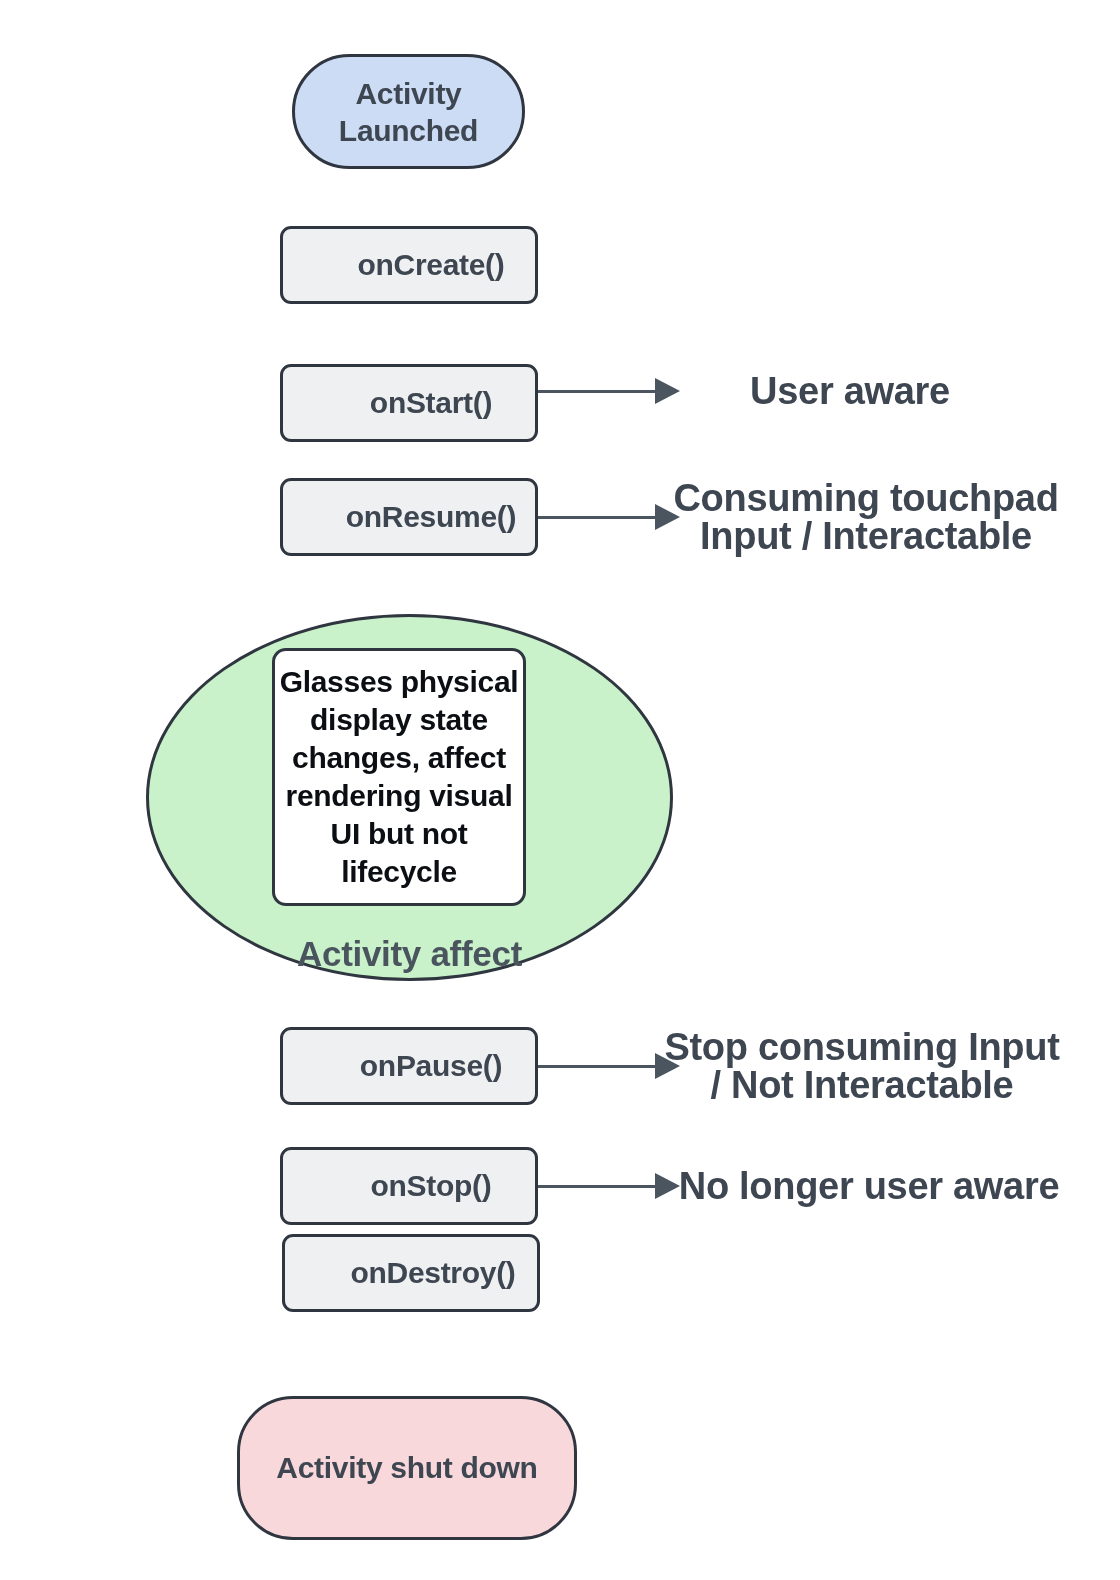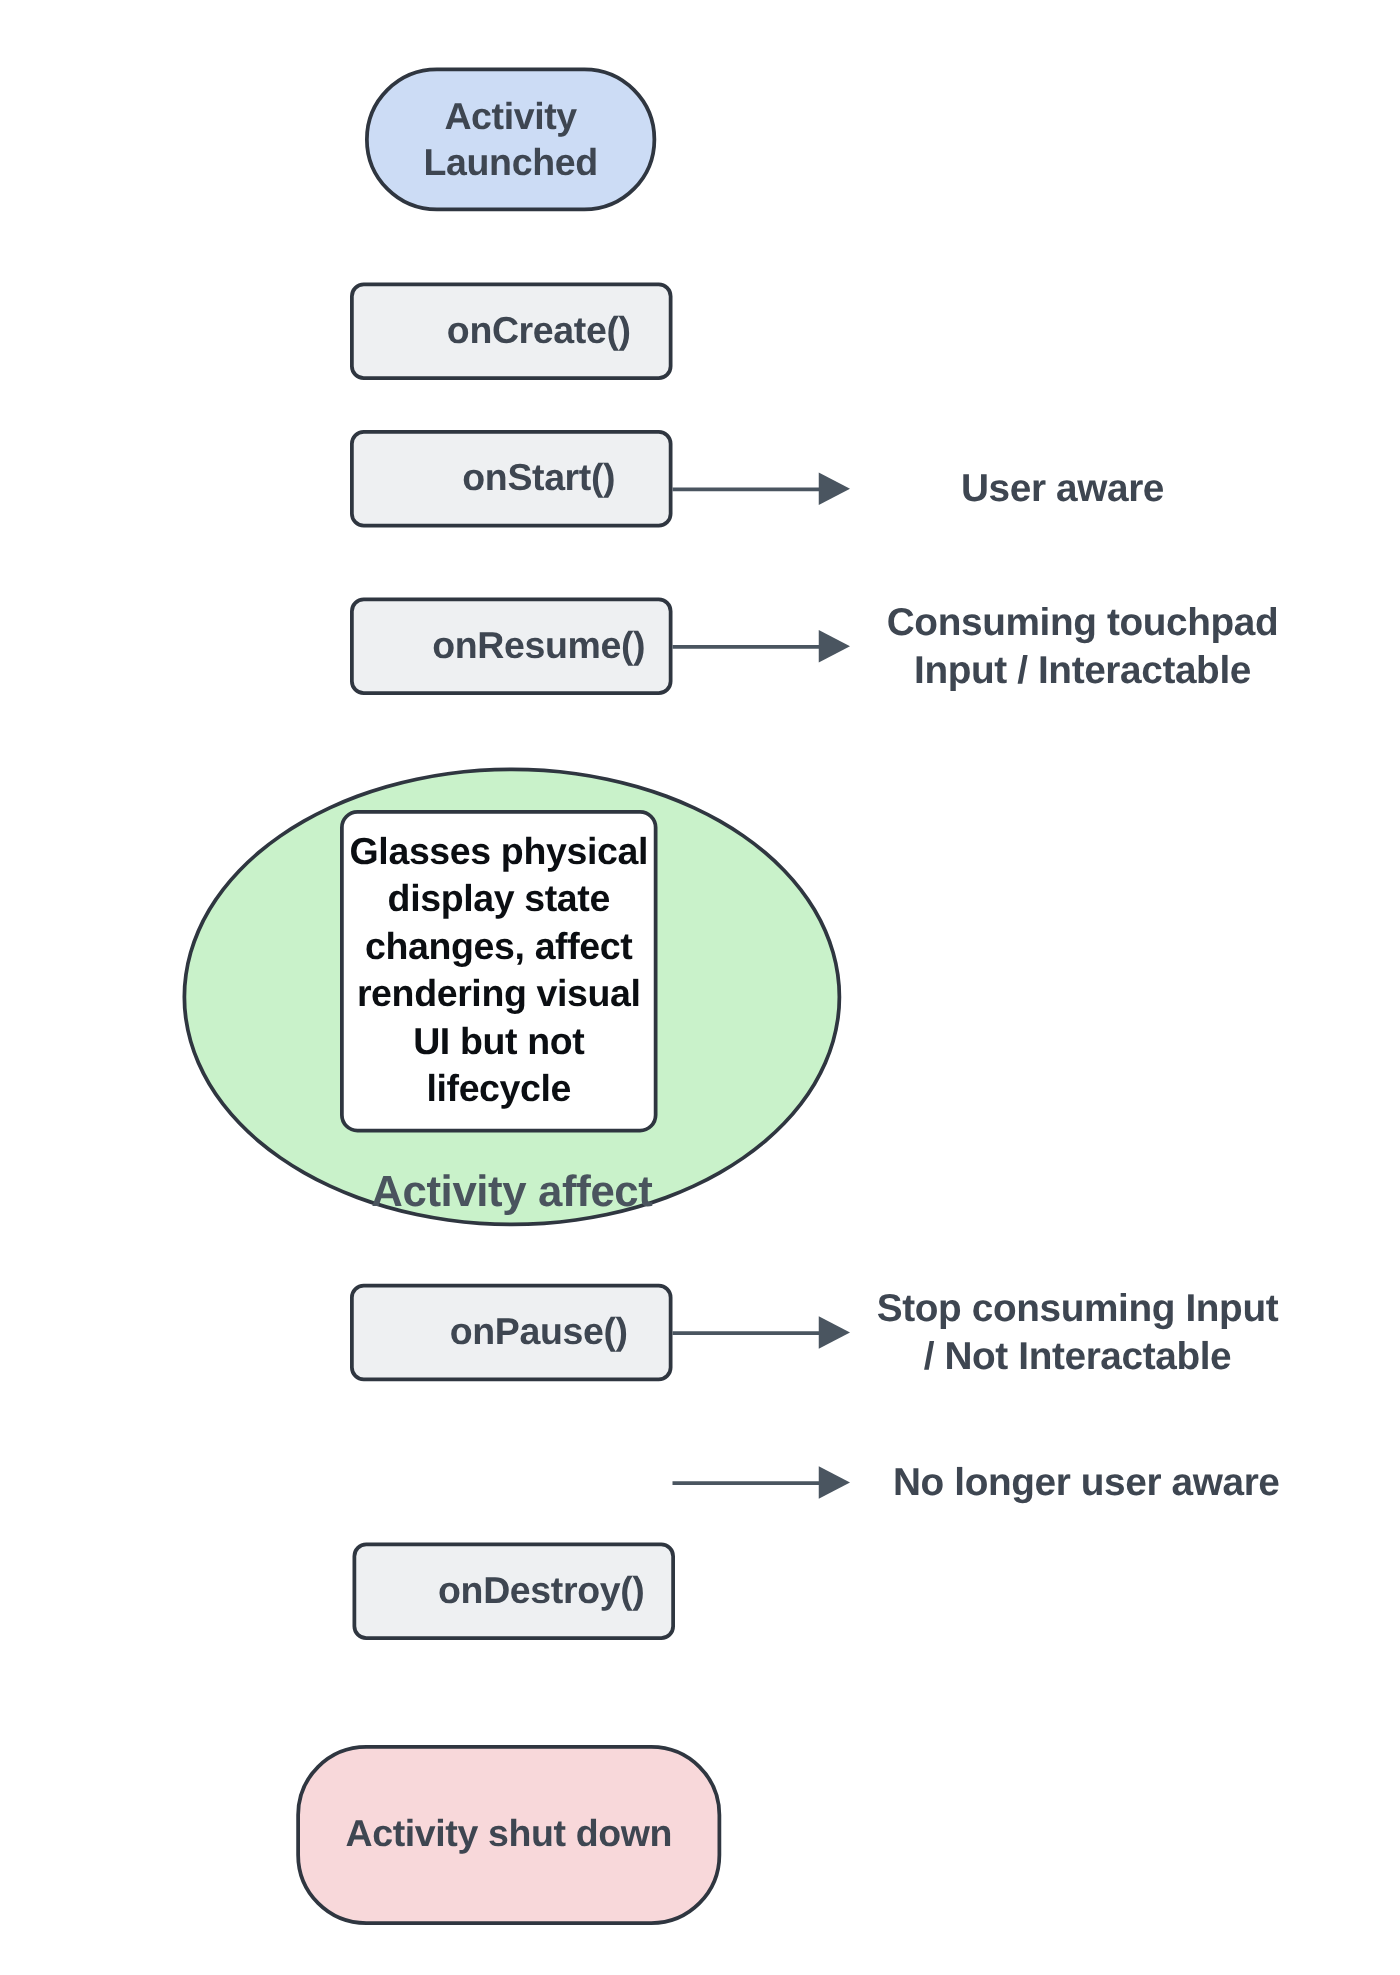--- a/index.html
+++ b/index.html
@@ -31,26 +31,26 @@
     letter-spacing:-0.3px;
   }
   .arrow { position:absolute; width:143px; height:0; }
   .arrow .shaft { position:absolute; left:0; top:-1.5px; width:119px; height:3px;
           background:var(--arrow,#4a5560); }
   .arrow .head { position:absolute; left:117px; top:-13px; width:0; height:0;
           border-top:13px solid transparent; border-bottom:13px solid transparent;
           border-left:25px solid var(--arrow,#4a5560); }
   .annotation {
     position:absolute; transform:translate(-50%,-50%); width:max-content;
-    text-align:center; font-weight:700; font-size:31px; line-height:38px;
+    text-align:center; font-weight:700; font-size:38px; line-height:38px;
     color:var(--text-dark,#3e4651); white-space:pre-line; letter-spacing:-0.3px;
   }
   
   #n-create  { top:226px; }
-  #n-start   { top:344px; }
+  #n-start   { top:364px; }
   #n-resume  { top:478px; }
   #n-pause   { top:1027px; }
   #n-stop    { top:1147px; }
   #n-destroy { top:1234px; left:282px; }
   #a-start   { left:538px; top:391px; }
   #a-resume  { left:538px; top:517px; }
   #a-pause   { left:538px; top:1066px; }
   #a-stop    { left:538px; top:1186px; }
   #t-start   { left:850px; top:391px; }
   #t-resume  { left:866px; top:517px; }
@@ -92,20 +92,21 @@
   <div class="ellipse-label">Activity affect</div>
 
   <div class="node proc" id="n-pause">onPause()</div>
   <div class="arrow" id="a-pause">
     <span class="shaft"></span>
     <span class="head"></span>
   </div>
   <div class="annotation" id="t-pause">Stop consuming Input
 / Not Interactable</div>
 
+  <div class="node proc" id="n-stop">onStop()</div>
   <div class="arrow" id="a-stop">
     <span class="shaft"></span>
     <span class="head"></span>
   </div>
   <div class="annotation" id="t-stop">No longer user aware</div>
 
   <div class="node proc" id="n-destroy">onDestroy()</div>
 
   <div class="node pill-pink">Activity shut down</div>
 

